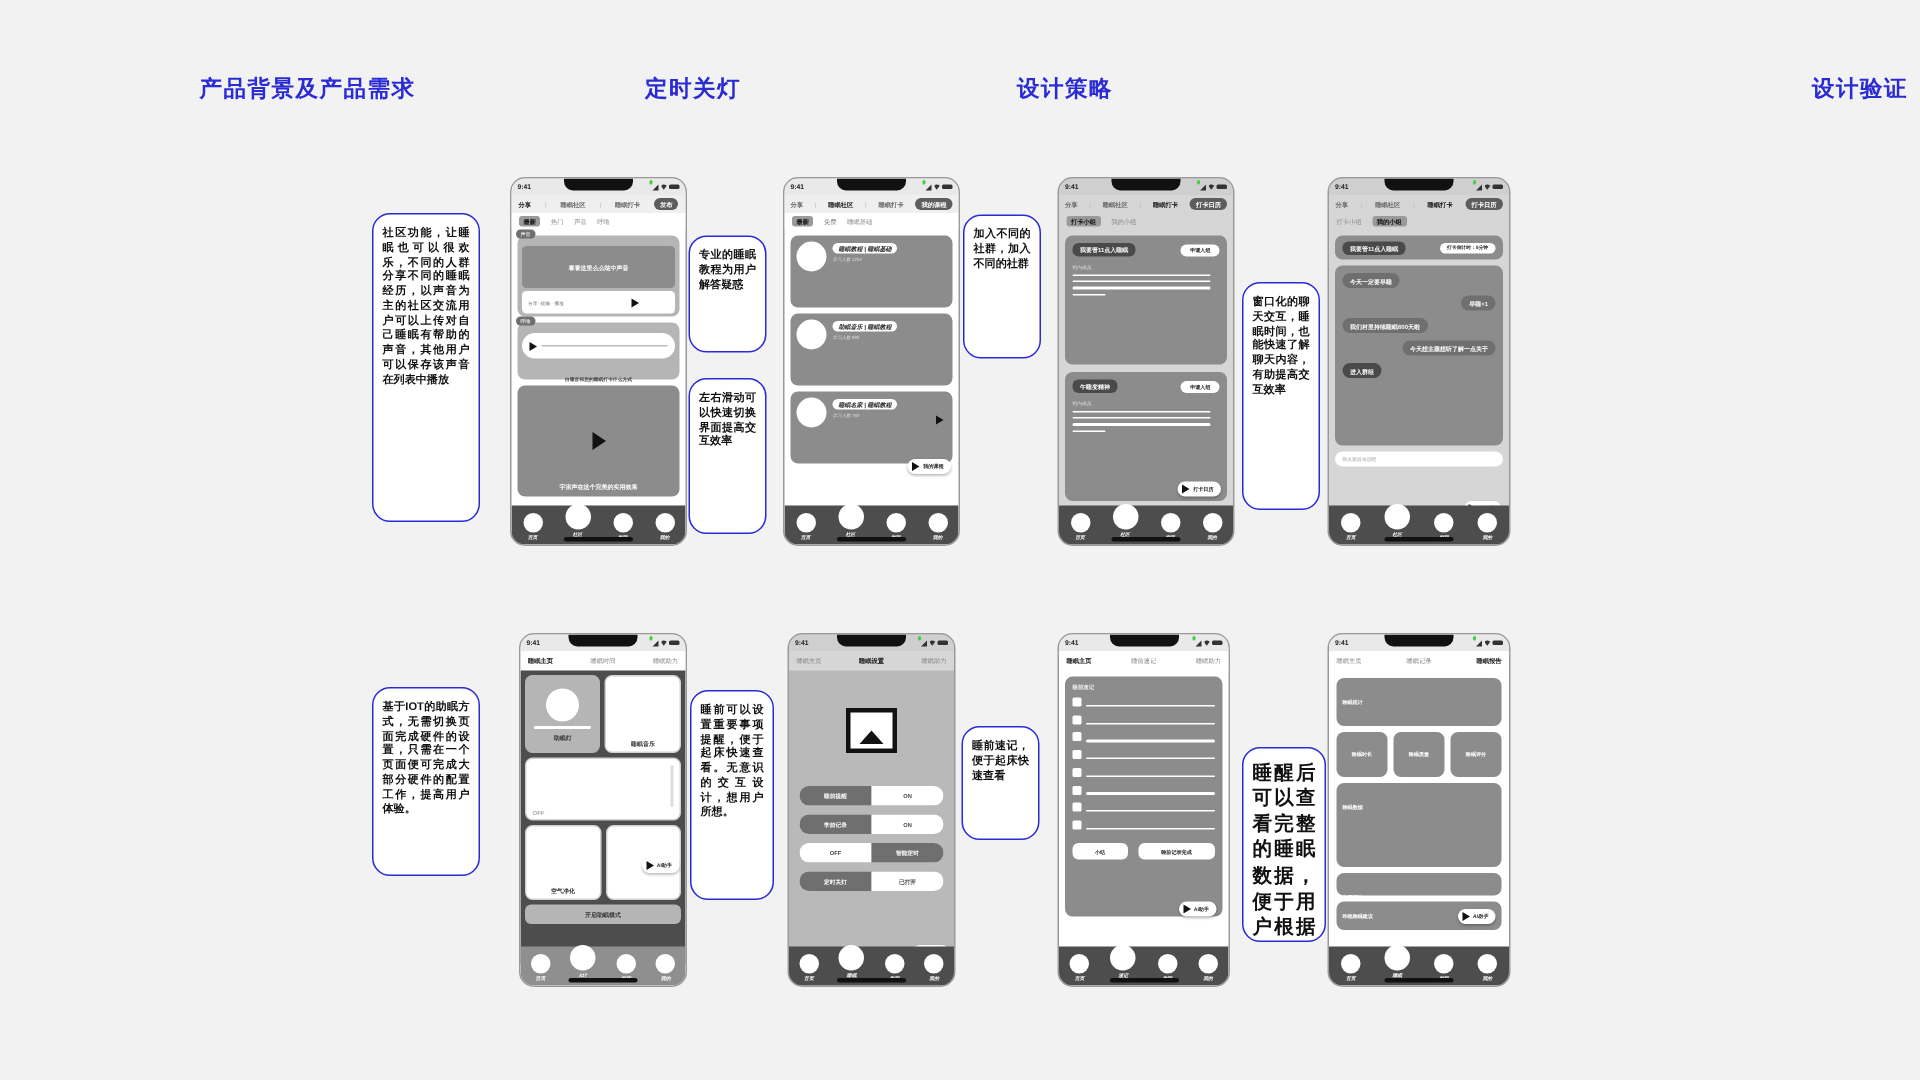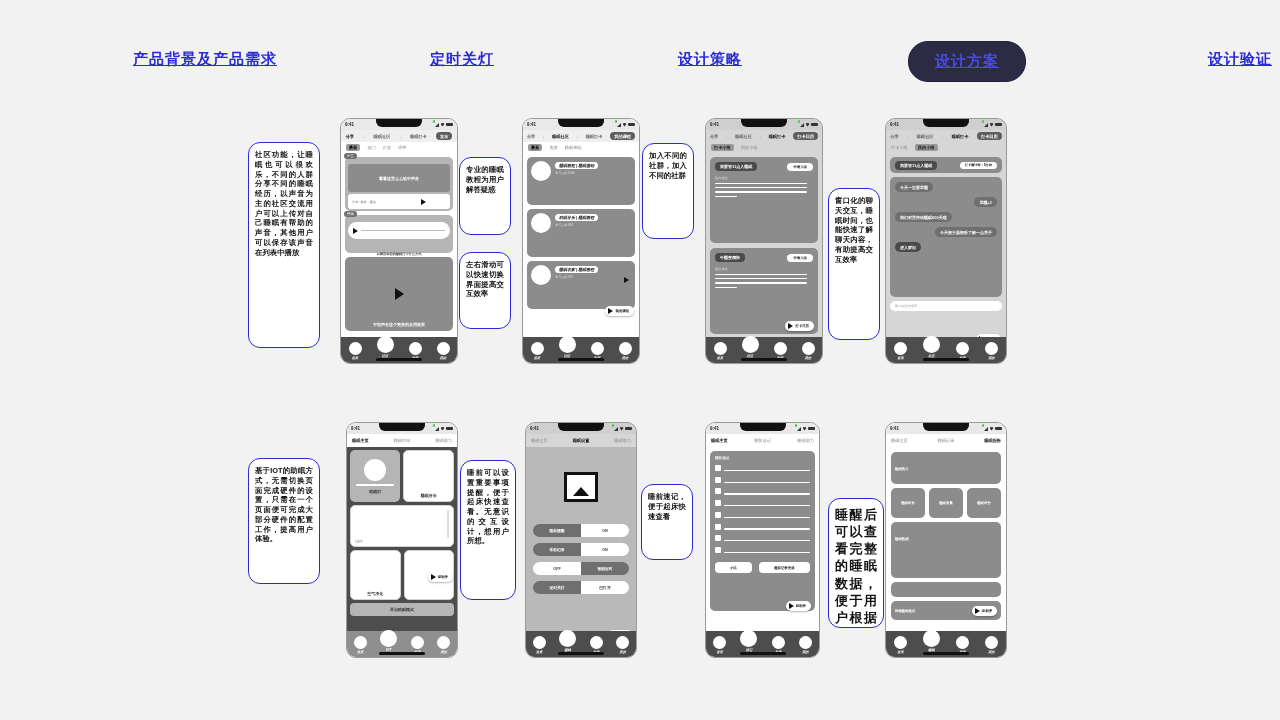--- a/index.html
+++ b/index.html
@@ -14,21 +14,20 @@
   .topnav {
     position: absolute; left: 0; top: 0; width: 1280px; height: 100px;
   }
   .nav-item {
     position: absolute;
     font-size: 15px;
     font-weight: bold;
     color: #2b2bd6;
     white-space: nowrap;
     letter-spacing: 1px;
-    text-decoration: underline;
   }
   .nav-item.active {
     color: #4a4ae8;
     background: #2b2b44;
     border-radius: 20px;
     padding: 10px 26px;
     border: 1px solid #20203a;
   }
 
   
@@ -149,27 +148,26 @@
   .imgph .mt { width: 0; height: 0; border-left: 8px solid transparent;
                border-right: 8px solid transparent; border-bottom: 9px solid #111; }
 </style>
 </head>
 <body>
 
 <div class="topnav">
   <div class="nav-item" style="left:133px; top:50px;">产品背景及产品需求</div>
   <div class="nav-item" style="left:430px; top:50px;">定时关灯</div>
   <div class="nav-item" style="left:678px; top:50px;">设计策略</div>
-  <div class="nav-item active" style="left:908px; top:41px;">设计方案</div>
   <div class="nav-item" style="left:1208px; top:50px;">设计验证</div>
 </div>
 
 <div class="callout" style="left:248px; top:142px; width:72px; height:206px; font-size:7.4px;">社区功能，让睡眠也可以很欢乐，不同的人群分享不同的睡眠经历，以声音为主的社区交流用户可以上传对自己睡眠有帮助的声音，其他用户可以保存该声音在列表中播放</div>
 <div class="callout" style="left:459px; top:157px; width:52px; height:78px; font-size:7.4px;">专业的睡眠教程为用户解答疑惑</div>
-<div class="callout" style="left:459px; top:252px; width:52px; height:77px; font-size:7.4px;">左右滑动可以快速切换界面提高交互效率</div>
+<div class="callout" style="left:459px; top:252px; width:52px; height:104px; font-size:7.4px;">左右滑动可以快速切换界面提高交互效率</div>
 <div class="callout" style="left:642px; top:143px; width:52px; height:96px; font-size:7.4px;">加入不同的社群，加入不同的社群</div>
 <div class="callout" style="left:828px; top:188px; width:52px; height:152px; font-size:7.4px;">窗口化的聊天交互，睡眠时间，也能快速了解聊天内容，有助提高交互效率</div>
 <div class="callout" style="left:248px; top:458px; width:72px; height:126px; font-size:7.4px;">基于IOT的助眠方式，无需切换页面完成硬件的设置，只需在一个页面便可完成大部分硬件的配置工作，提高用户体验。</div>
 <div class="callout" style="left:460px; top:460px; width:56px; height:140px; font-size:7.4px;">睡前可以设置重要事项提醒，便于起床快速查看。无意识的交互设计，想用户所想。</div>
 <div class="callout" style="left:641px; top:484px; width:52px; height:76px; font-size:7.4px;">睡前速记，便于起床快速查看</div>
 <div class="callout" style="left:828px; top:498px; width:56px; height:130px; font-size:13px;">睡醒后可以查看完整的睡眠数据，便于用户根据自身情况，制定对应的交互方案。</div>
 
 <div class="phone" style="left:340px; top:118px; width:118px; height:246px;">
   <div class="statusbar">
     <span class="sb-time">9:41</span>

